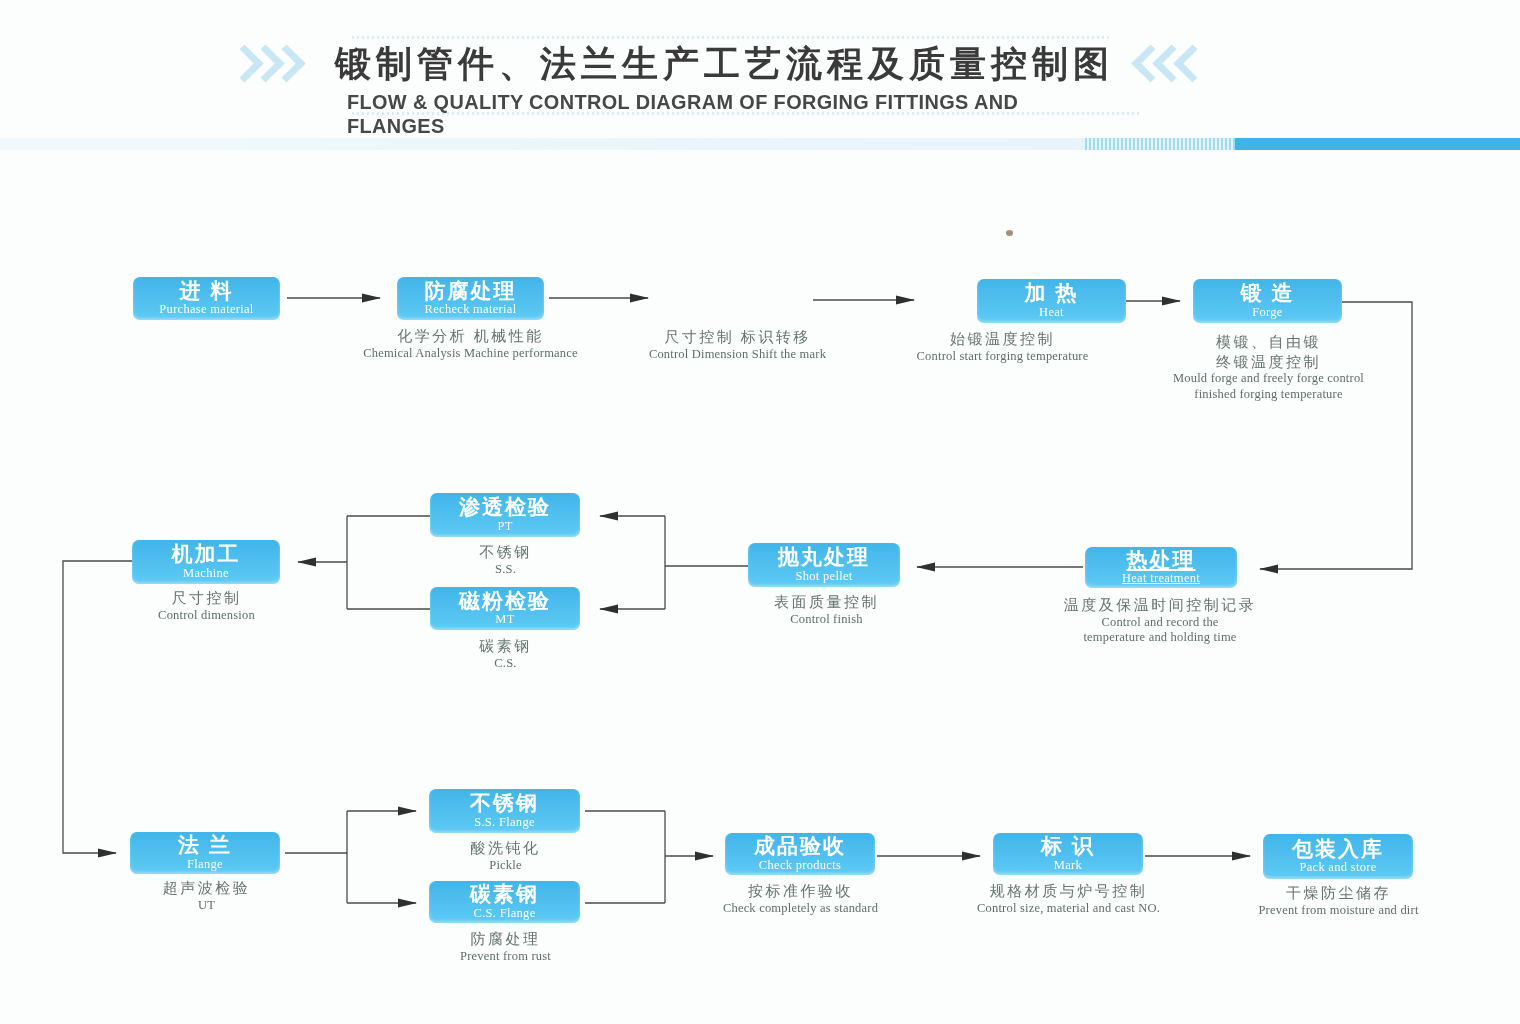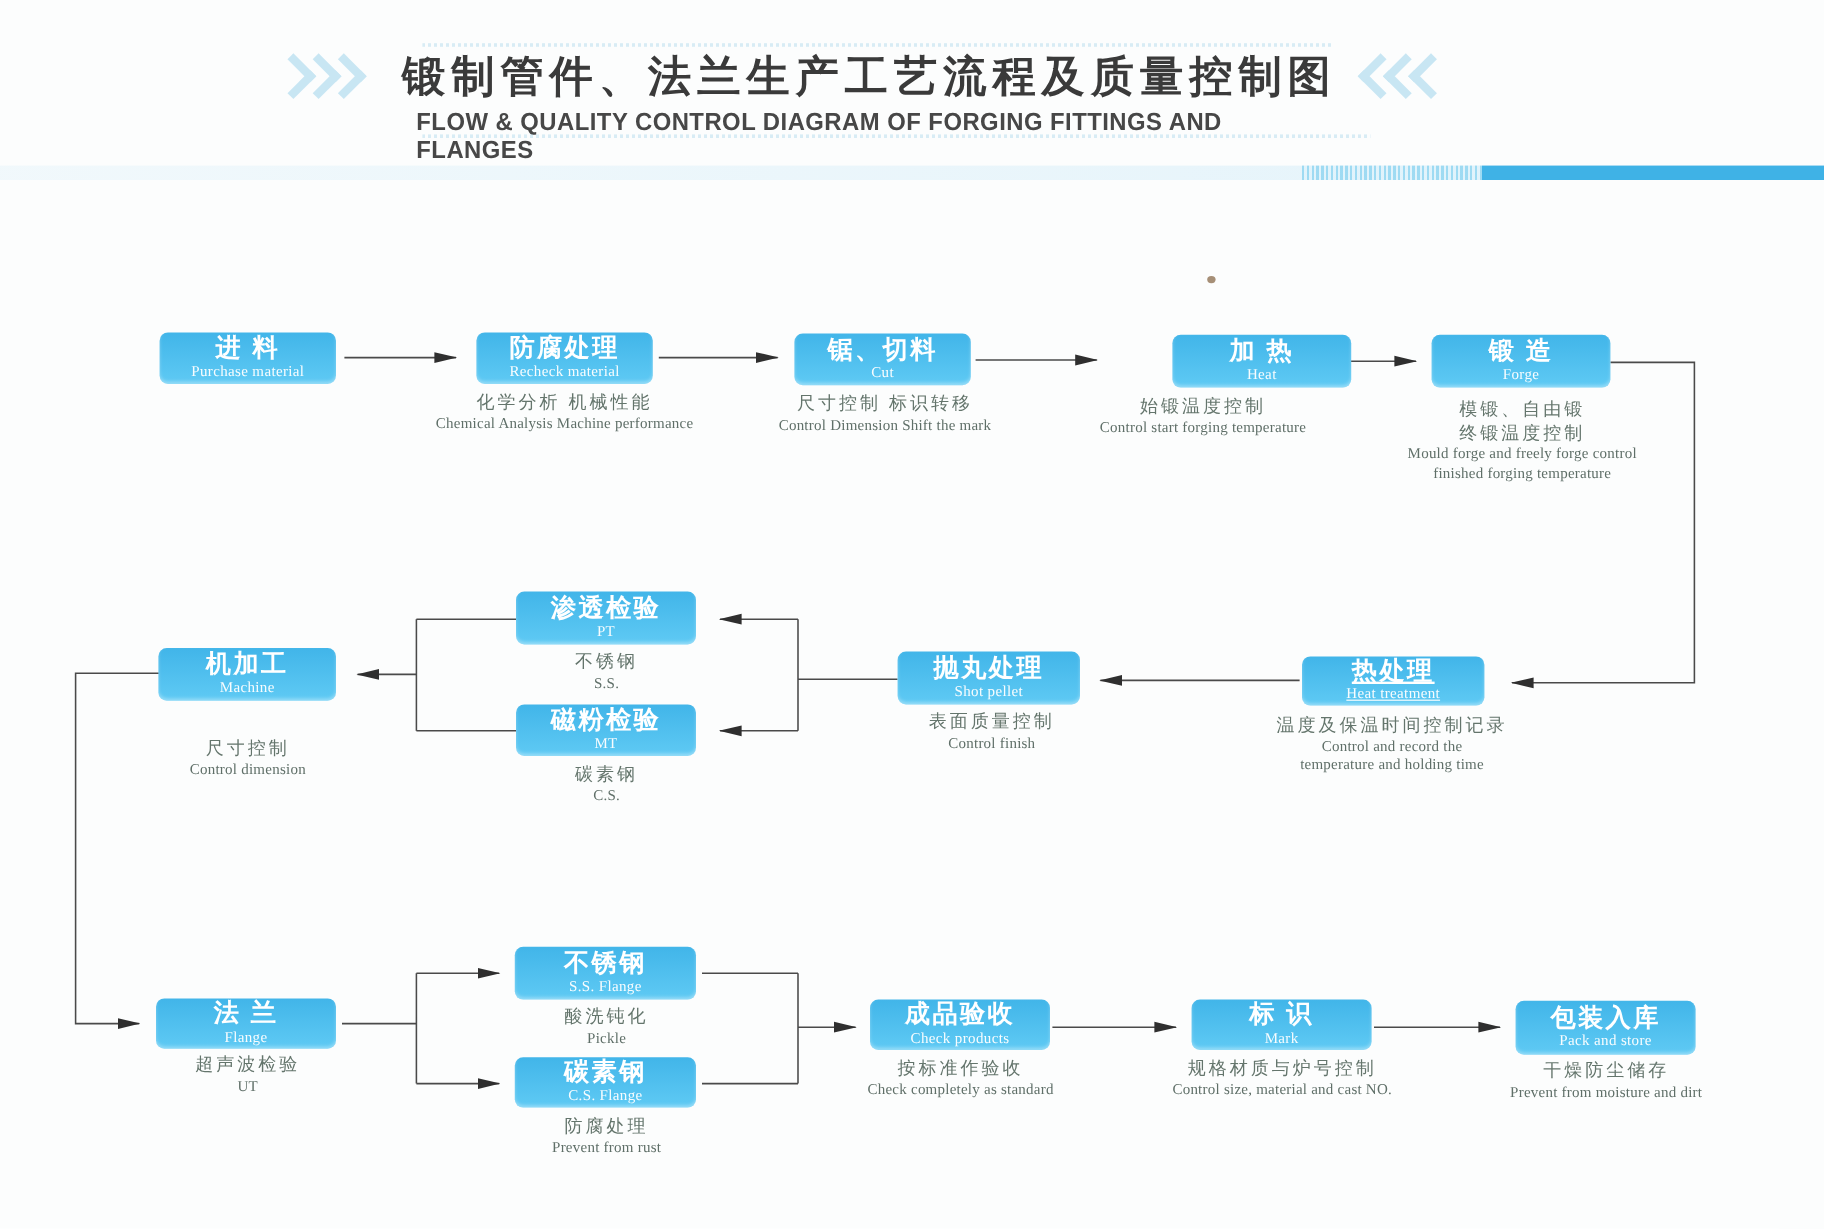--- a/index.html
+++ b/index.html
@@ -101,24 +101,20 @@
   </svg>
 
   <div class="node" style="left:133px;top:277px;width:147px;height:43px;">
     <span class="nz">进 料</span>
     <span class="ne">Purchase material</span>
   </div>
   <div class="node" style="left:397px;top:277px;width:147px;height:43px;">
     <span class="nz">防腐处理</span>
     <span class="ne">Recheck material</span>
   </div>
-  <div class="node" style="left:662px;top:278px;width:147px;height:43px;">
-    <span class="nz">锯、切料</span>
-    <span class="ne">Cut</span>
-  </div>
   <div class="node" style="left:977px;top:279px;width:149px;height:44px;">
     <span class="nz">加 热</span>
     <span class="ne">Heat</span>
   </div>
   <div class="node" style="left:1193px;top:279px;width:149px;height:44px;">
     <span class="nz">锻 造</span>
     <span class="ne">Forge</span>
   </div>
 
   <div class="node" style="left:430px;top:493px;width:150px;height:44px;">
@@ -186,21 +182,21 @@
 finished forging temperature</div>
   </div>
   <div class="cap" style="left:365px;top:542px;width:281px;">
     <div class="cz">不锈钢</div>
     <div class="ce">S.S.</div>
   </div>
   <div class="cap" style="left:365px;top:636px;width:281px;">
     <div class="cz">碳素钢</div>
     <div class="ce">C.S.</div>
   </div>
-  <div class="cap" style="left:66px;top:614px;width:281px;">
+  <div class="cap" style="left:66px;top:588px;width:281px;">
     <div class="cz">尺寸控制</div>
     <div class="ce">Control dimension</div>
   </div>
   <div class="cap" style="left:686px;top:592px;width:281px;">
     <div class="cz">表面质量控制</div>
     <div class="ce">Control finish</div>
   </div>
   <div class="cap" style="left:1010px;top:595px;width:300px;">
     <div class="cz">温度及保温时间控制记录</div>
     <div class="ce">Control and record the

